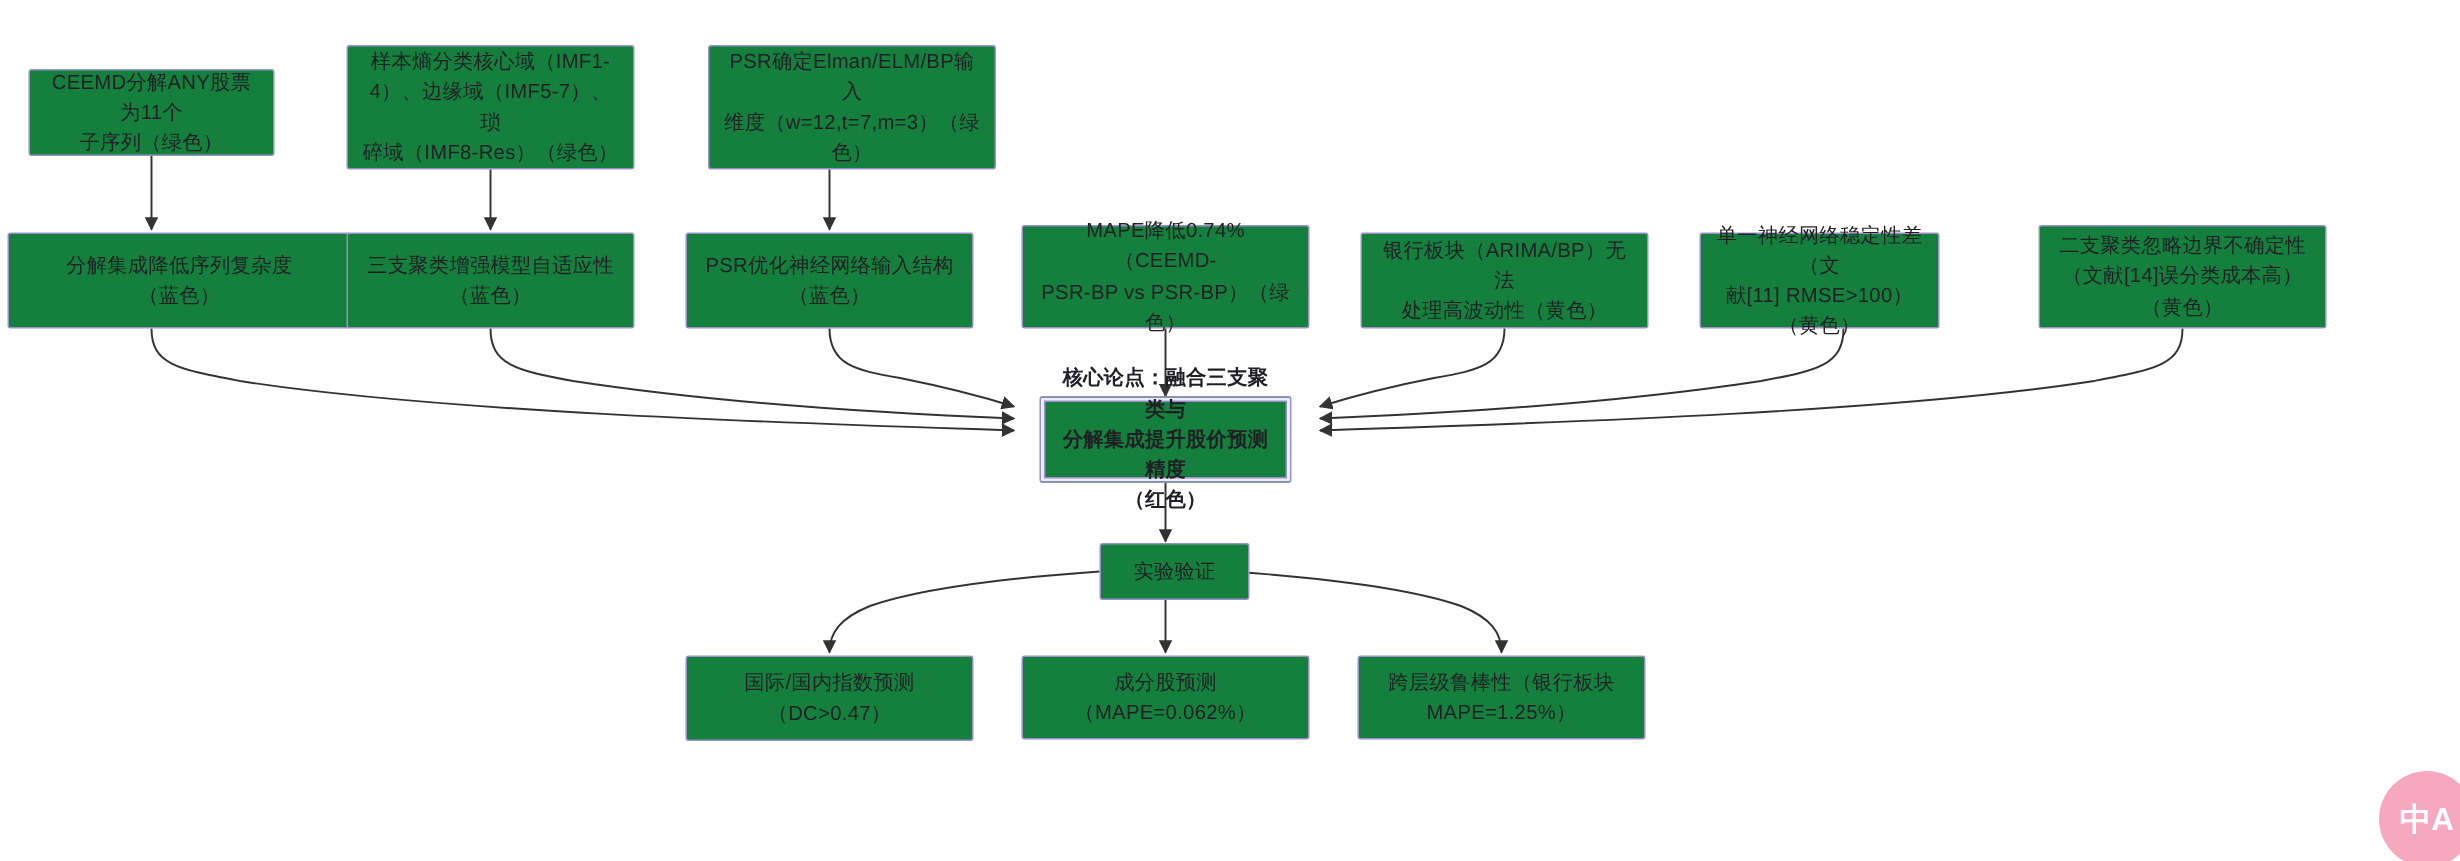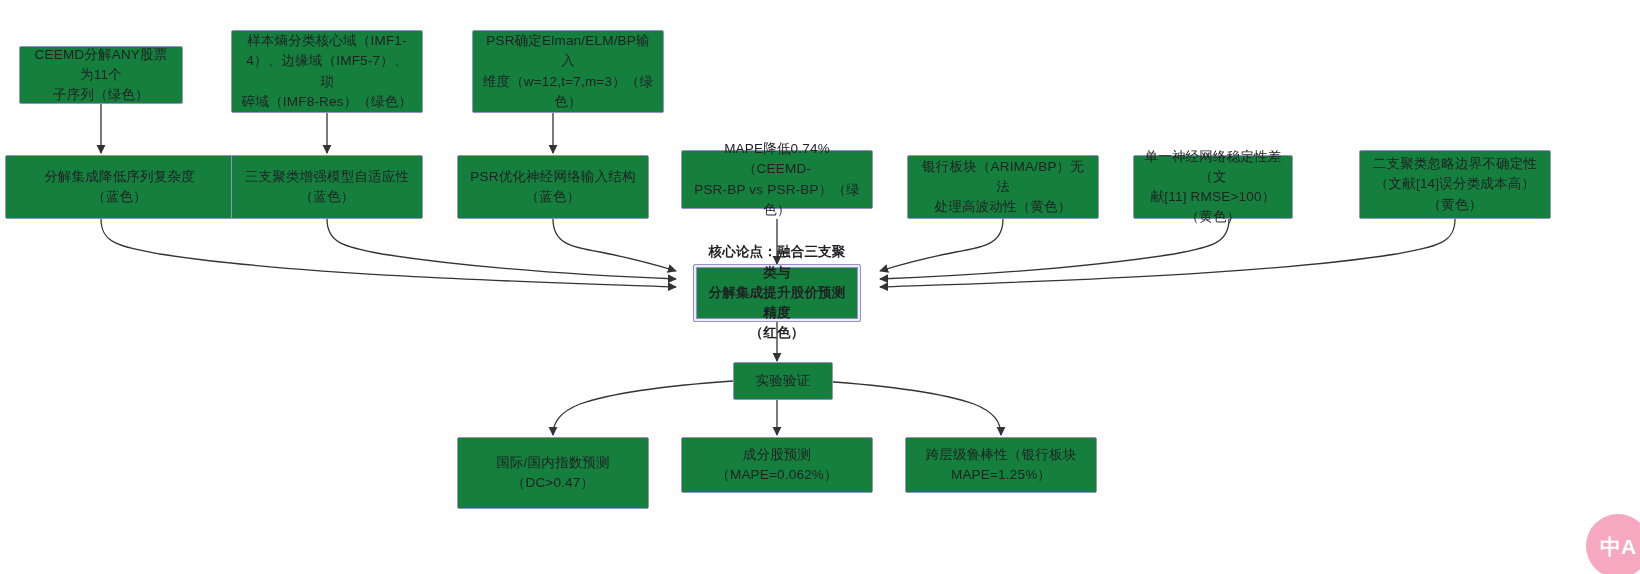--- a/index.html
+++ b/index.html
@@ -129,21 +129,21 @@
   <div class="node" style="left:231px; top:155px; width:192px; height:64px;">
     <span class="txt">三支聚类增强模型自适应性
 （蓝色）</span>
   </div>
 
   <div class="node" style="left:457px; top:155px; width:192px; height:64px;">
     <span class="txt">PSR优化神经网络输入结构
 （蓝色）</span>
   </div>
 
-  <div class="node" style="left:681px; top:150px; width:192px; height:59px;">
+  <div class="node" style="left:681px; top:150px; width:192px; height:69px;">
     <span class="txt">MAPE降低0.74%（CEEMD-
 PSR-BP vs PSR-BP）（绿
 色）</span>
   </div>
 
   <div class="node" style="left:907px; top:155px; width:192px; height:64px;">
     <span class="txt">银行板块（ARIMA/BP）无法
 处理高波动性（黄色）</span>
   </div>
 
@@ -161,21 +161,21 @@
   <div class="node core" style="left:693px; top:264px; width:168px; height:58px;">
     <span class="txt">核心论点：融合三支聚类与
 分解集成提升股价预测精度
 （红色）</span>
   </div>
 
   <div class="node" style="left:733px; top:362px; width:100px; height:38px;">
     <span class="txt">实验验证</span>
   </div>
 
-  <div class="node" style="left:457px; top:437px; width:192px; height:72px;">
+  <div class="node" style="left:457px; top:437px; width:192px; height:57px;">
     <span class="txt">国际/国内指数预测
 （DC&gt;0.47）</span>
   </div>
 
   <div class="node" style="left:681px; top:437px; width:192px; height:56px;">
     <span class="txt">成分股预测
 （MAPE=0.062%）</span>
   </div>
 
   <div class="node" style="left:905px; top:437px; width:192px; height:56px;">

